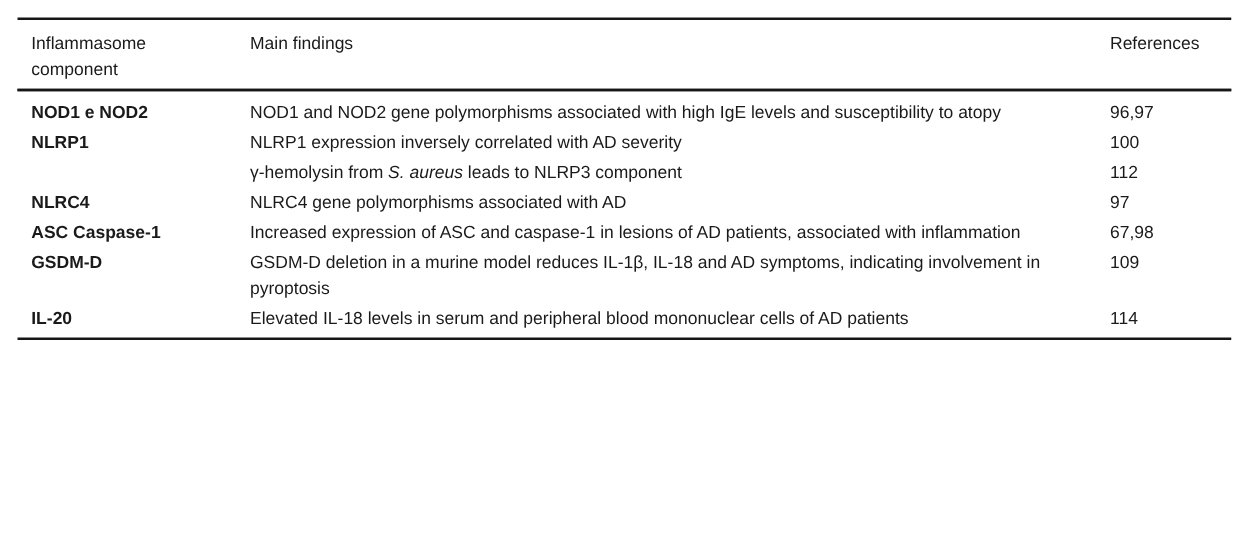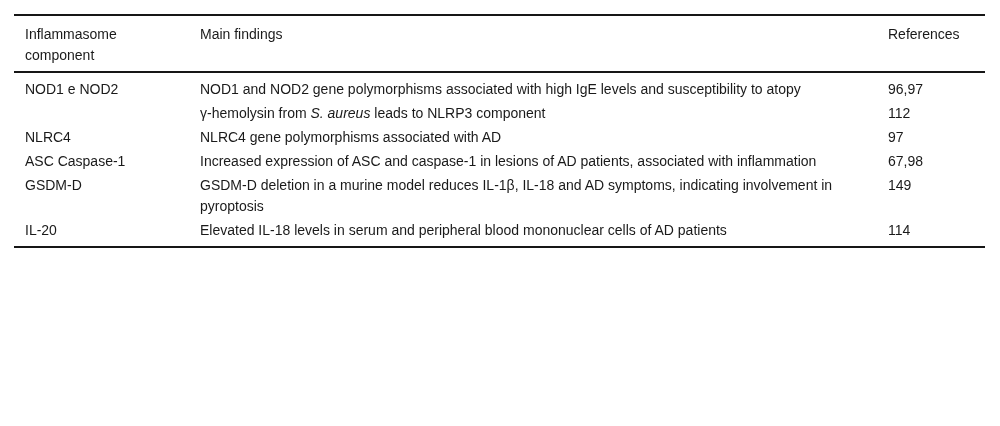--- a/index.html
+++ b/index.html
@@ -38,21 +38,21 @@
     font-weight: normal;
     vertical-align: top;
     padding: 8px 0 5px 0;
     border-bottom: 2px solid #161616;
   }
   thead th.c-comp { padding-left: 11px; padding-right: 40px; }
   td {
     vertical-align: top;
     padding: 2px 0 1px 0;
   }
-  td.c-comp { padding-left: 11px; }
+  td.c-comp { padding-left: 11px; font-weight: bold; }
   td.c-find { padding-right: 30px; }
   tbody tr:first-child td { padding-top: 6px; }
   tbody tr:last-child td { padding-bottom: 5px; }
 </style>
 </head>
 <body>
 
 <div class="table-wrap">
   <table>
     <colgroup>
@@ -67,38 +67,43 @@
         <th class="c-ref">References</th>
       </tr>
     </thead>
     <tbody>
         <tr>
           <td class="c-comp">NOD1 e NOD2</td>
           <td class="c-find"><span>NOD1 and NOD2 gene polymorphisms associated with high IgE levels and susceptibility to atopy</span></td>
           <td class="c-ref">96,97</td>
         </tr>
         <tr>
+          <td class="c-comp">NLRP1</td>
+          <td class="c-find"><span>NLRP1 expression inversely correlated with AD severity</span></td>
+          <td class="c-ref">100</td>
+        </tr>
+        <tr>
           <td class="c-comp"></td>
           <td class="c-find"><span>γ-hemolysin from </span><i>S. aureus</i><span> leads to NLRP3 component</span></td>
           <td class="c-ref">112</td>
         </tr>
         <tr>
           <td class="c-comp">NLRC4</td>
           <td class="c-find"><span>NLRC4 gene polymorphisms associated with AD</span></td>
           <td class="c-ref">97</td>
         </tr>
         <tr>
           <td class="c-comp">ASC Caspase-1</td>
           <td class="c-find"><span>Increased expression of ASC and caspase-1 in lesions of AD patients, associated with inflammation</span></td>
           <td class="c-ref">67,98</td>
         </tr>
         <tr>
           <td class="c-comp">GSDM-D</td>
           <td class="c-find"><span>GSDM-D deletion in a murine model reduces IL-1β, IL-18 and AD symptoms, indicating involvement in pyroptosis</span></td>
-          <td class="c-ref">149</td>
+          <td class="c-ref">109</td>
         </tr>
         <tr>
           <td class="c-comp">IL-20</td>
           <td class="c-find"><span>Elevated IL-18 levels in serum and peripheral blood mononuclear cells of AD patients</span></td>
           <td class="c-ref">114</td>
         </tr>
       </tbody>
   </table>
 </div>
 

